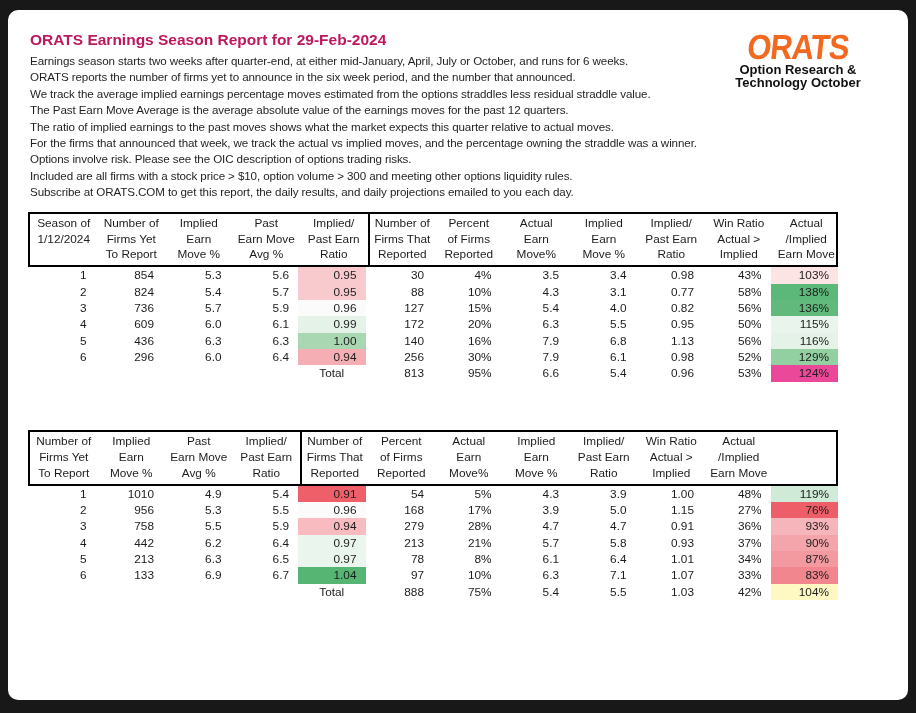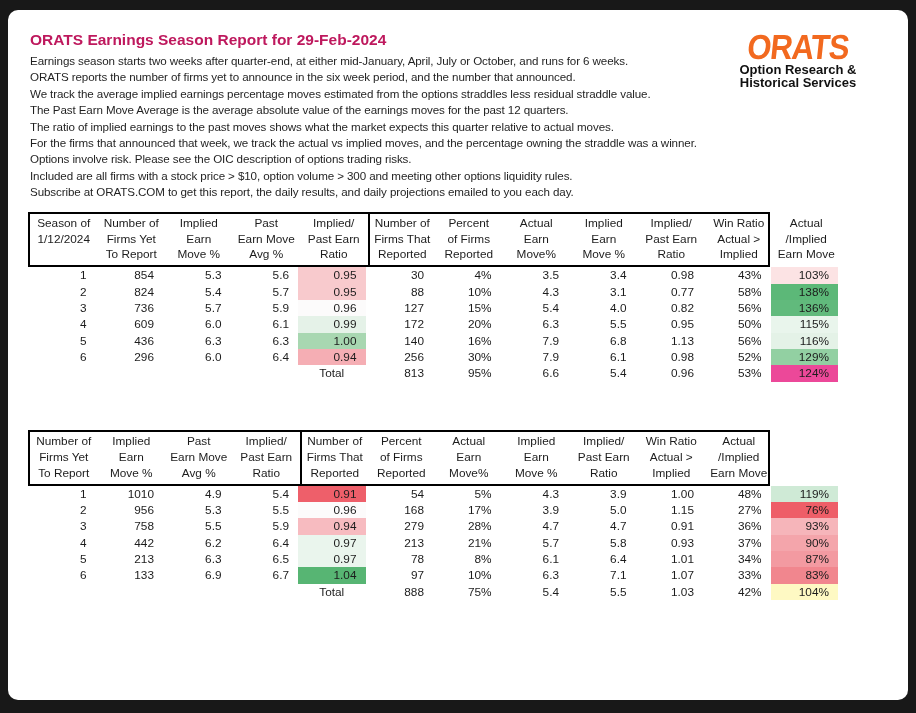--- a/index.html
+++ b/index.html
@@ -31,21 +31,21 @@
     transform:skewX(-6deg) scaleY(1.12);
     letter-spacing:-1px;
   }
   .tagline{font-size:13px;font-weight:bold;line-height:12.5px;color:#111;}
   
   .tbl{width:810px;margin-left:-2px;}
   .tbl1{margin-top:11px;}
   .tbl2{margin-top:48px;}
   .thead{
     display:grid;grid-template-columns:repeat(12,67.5px);
-    border:2.5px solid #000;box-sizing:border-box;width:742px;
+    border:2.5px solid #000;box-sizing:border-box;width:810px;
   }
   .th{
     text-align:center;font-size:11.8px;line-height:15.9px;
     padding-top:2px;padding-bottom:2px;box-sizing:border-box;
   }
   .th.divider{border-left:2.5px solid #000;}
   .tbody{display:grid;grid-template-columns:repeat(12,67.5px);width:810px;}
   .trow{display:contents;}
   .td{
     font-size:11.8px;line-height:16.35px;height:16.35px;
@@ -55,21 +55,21 @@
   .td.total-label{text-align:center;padding-right:0;}
 </style>
 </head>
 <body>
 
 <div class="card">
 
   <div class="logo">
     <div class="brand" style="color: rgb(242, 105, 31);">ORATS</div>
     <div class="tagline">Option Research &amp;</div>
-    <div class="tagline">Historical Services</div>
+    <div class="tagline">Technology October</div>
   </div>
 
   <div class="content">
     <h1 class="title">ORATS Earnings Season Report for 29-Feb-2024</h1>
 
     <div id="intro">
         <div class="intro-line">Earnings season starts two weeks after quarter-end, at either mid-January, April, July or October, and runs for 6 weeks.</div>
         <div class="intro-line">ORATS reports the number of firms yet to announce in the six week period, and the number that announced.</div>
         <div class="intro-line">We track the average implied earnings percentage moves estimated from the options straddles less residual straddle value.</div>
         <div class="intro-line">The Past Earn Move Average is the average absolute value of the earnings moves for the past 12 quarters.</div>

